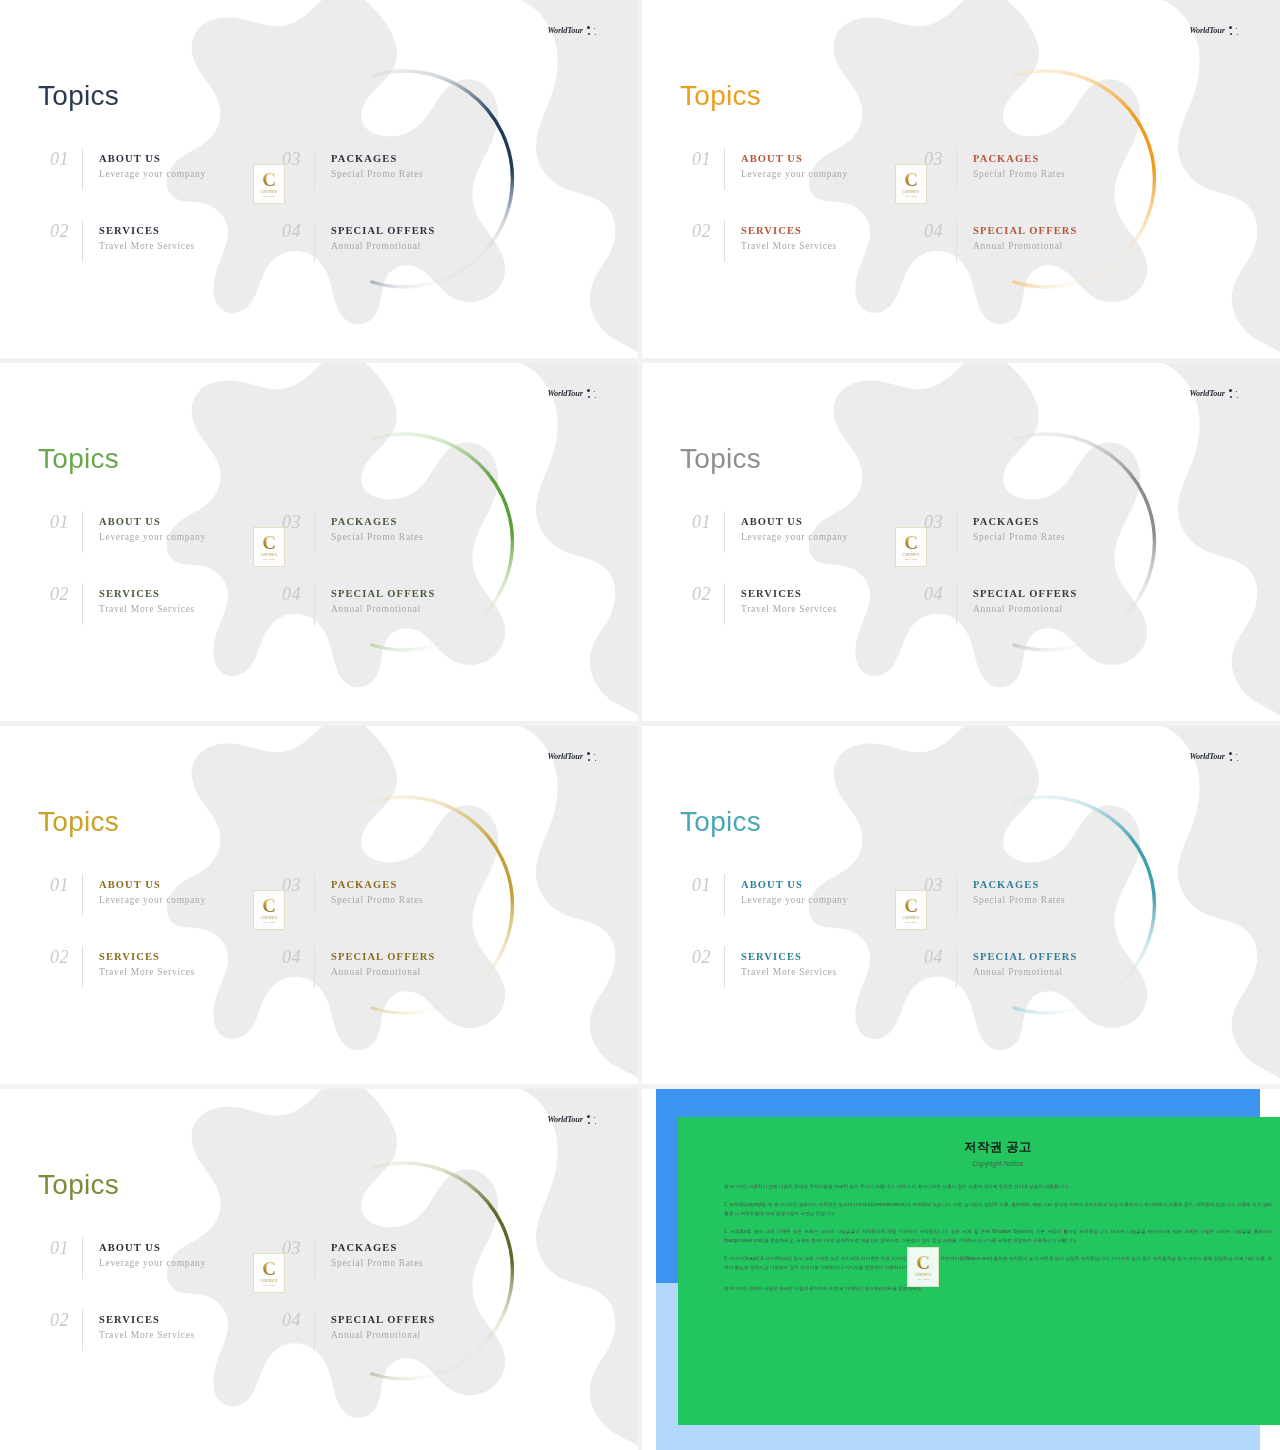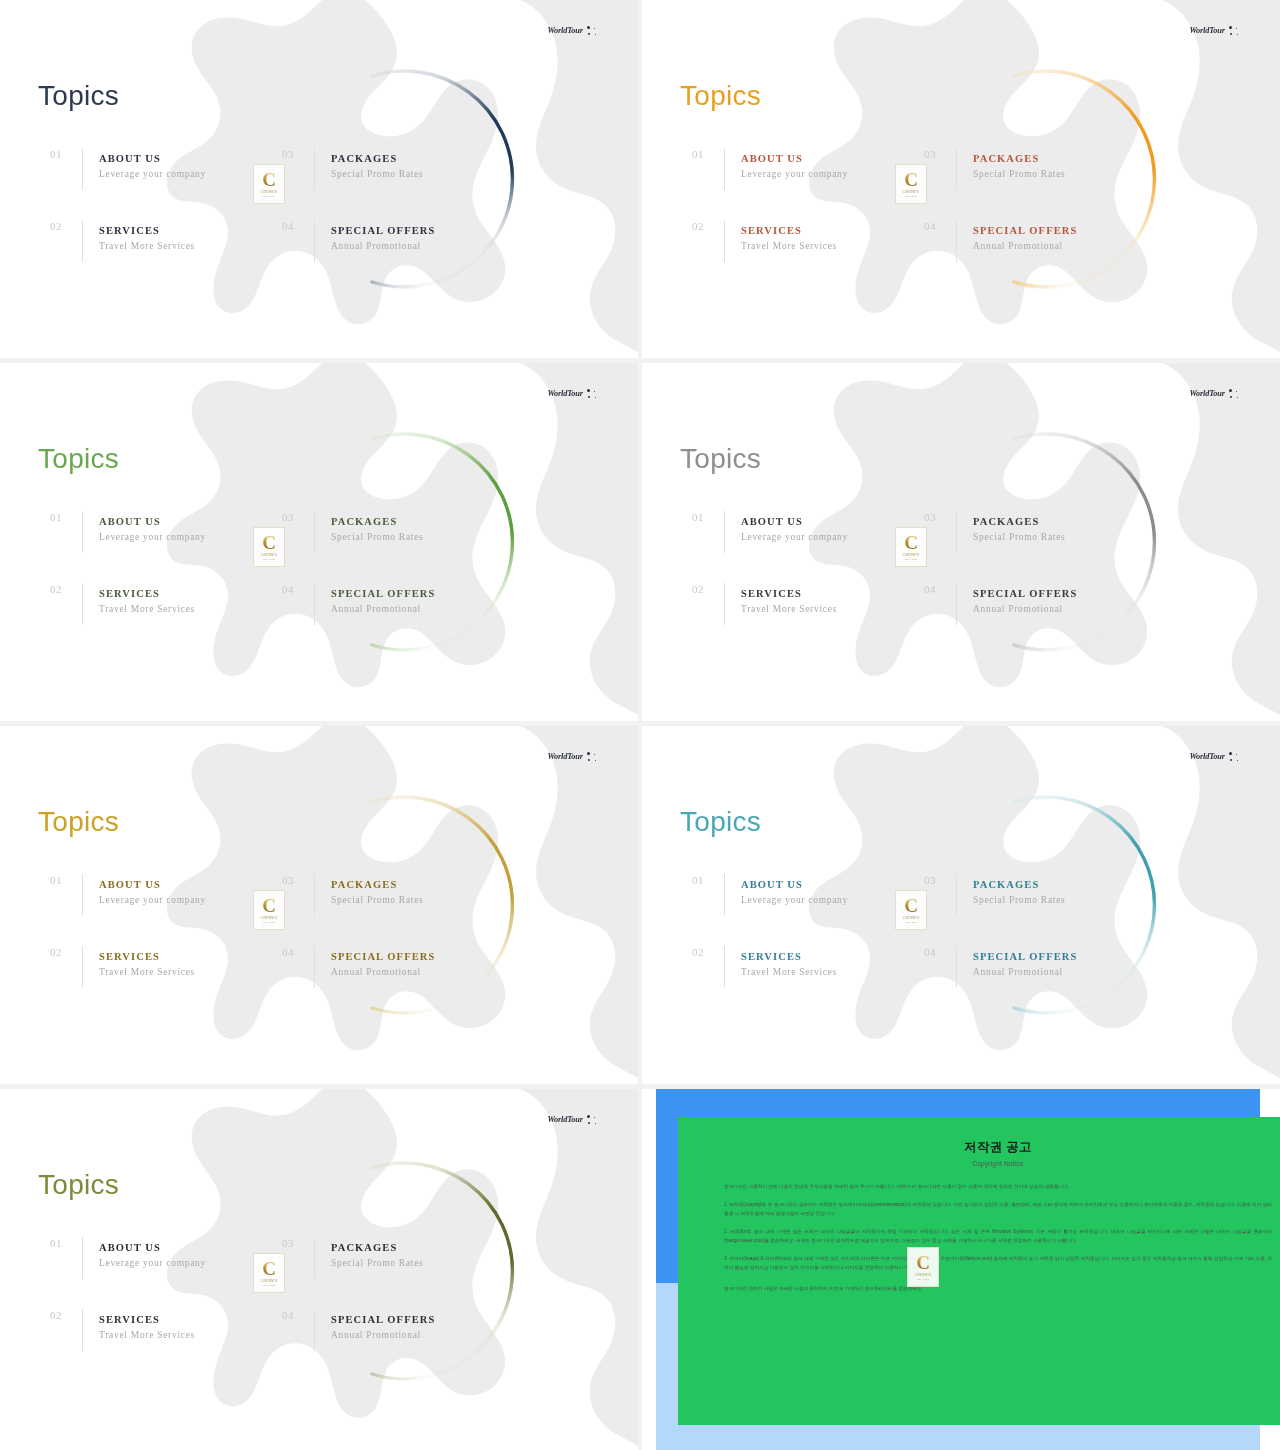--- a/index.html
+++ b/index.html
@@ -85,26 +85,27 @@
     grid-template-columns:232px 232px;
     grid-template-rows:auto auto;
     row-gap:30px;
   }
   .topic{
     display:flex;
     align-items:flex-start;
   }
   .t-num{
     font-family:"Liberation Serif", serif;
-    font-size:11px;
+    font-size:18px;
     color:#c9c9c9;
     width:32px;
     line-height:1.25;
     letter-spacing:.5px;
     flex:none;
+    font-style:italic;
   }
   .t-body{
     border-left:1px solid #e0e0e0;
     padding-left:16px;
     padding-bottom:4px;
     min-height:38px;
   }
   .t-head{
     font-family:"Liberation Serif", serif;
     font-weight:bold;

